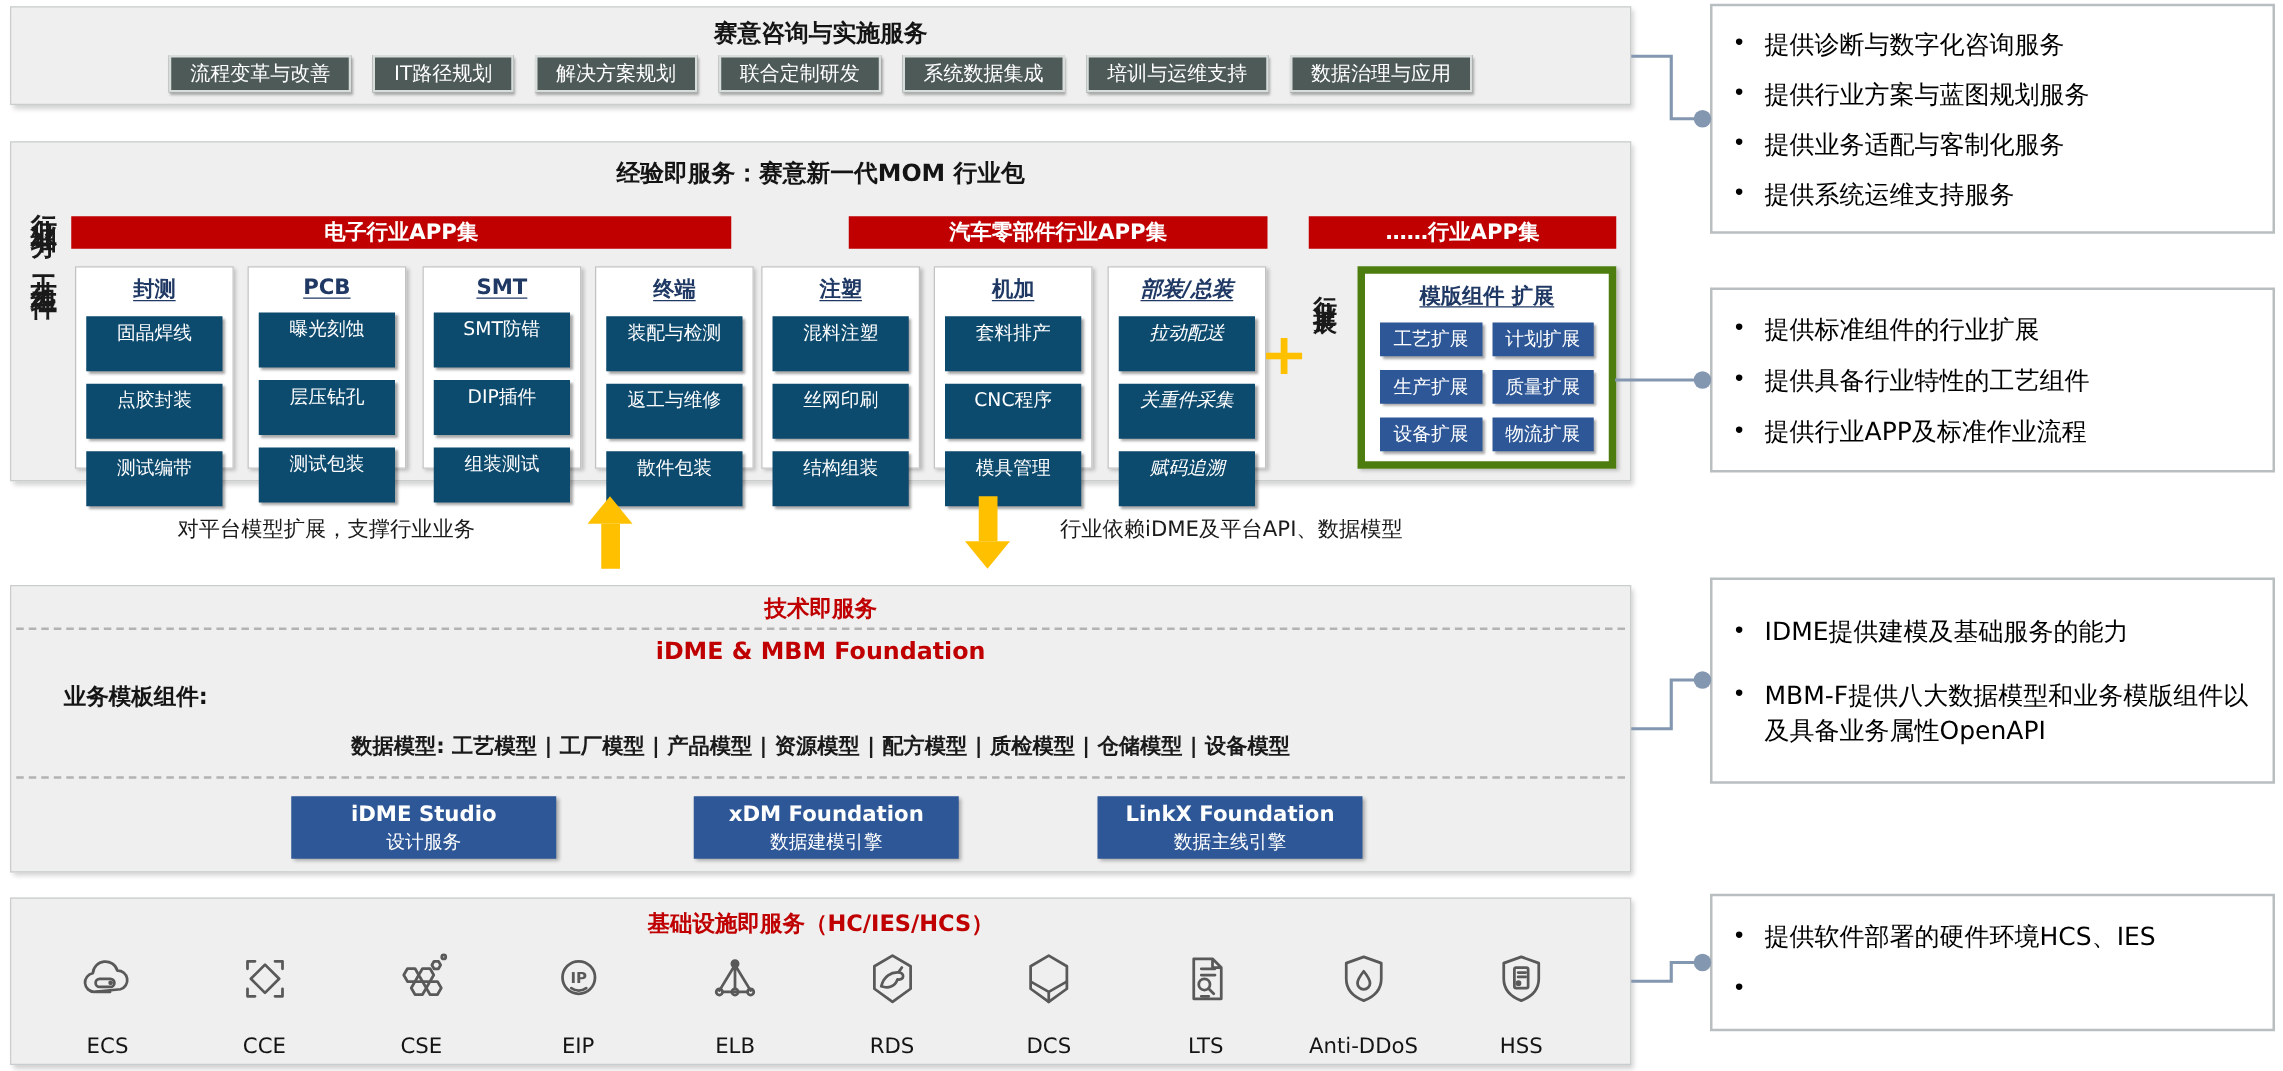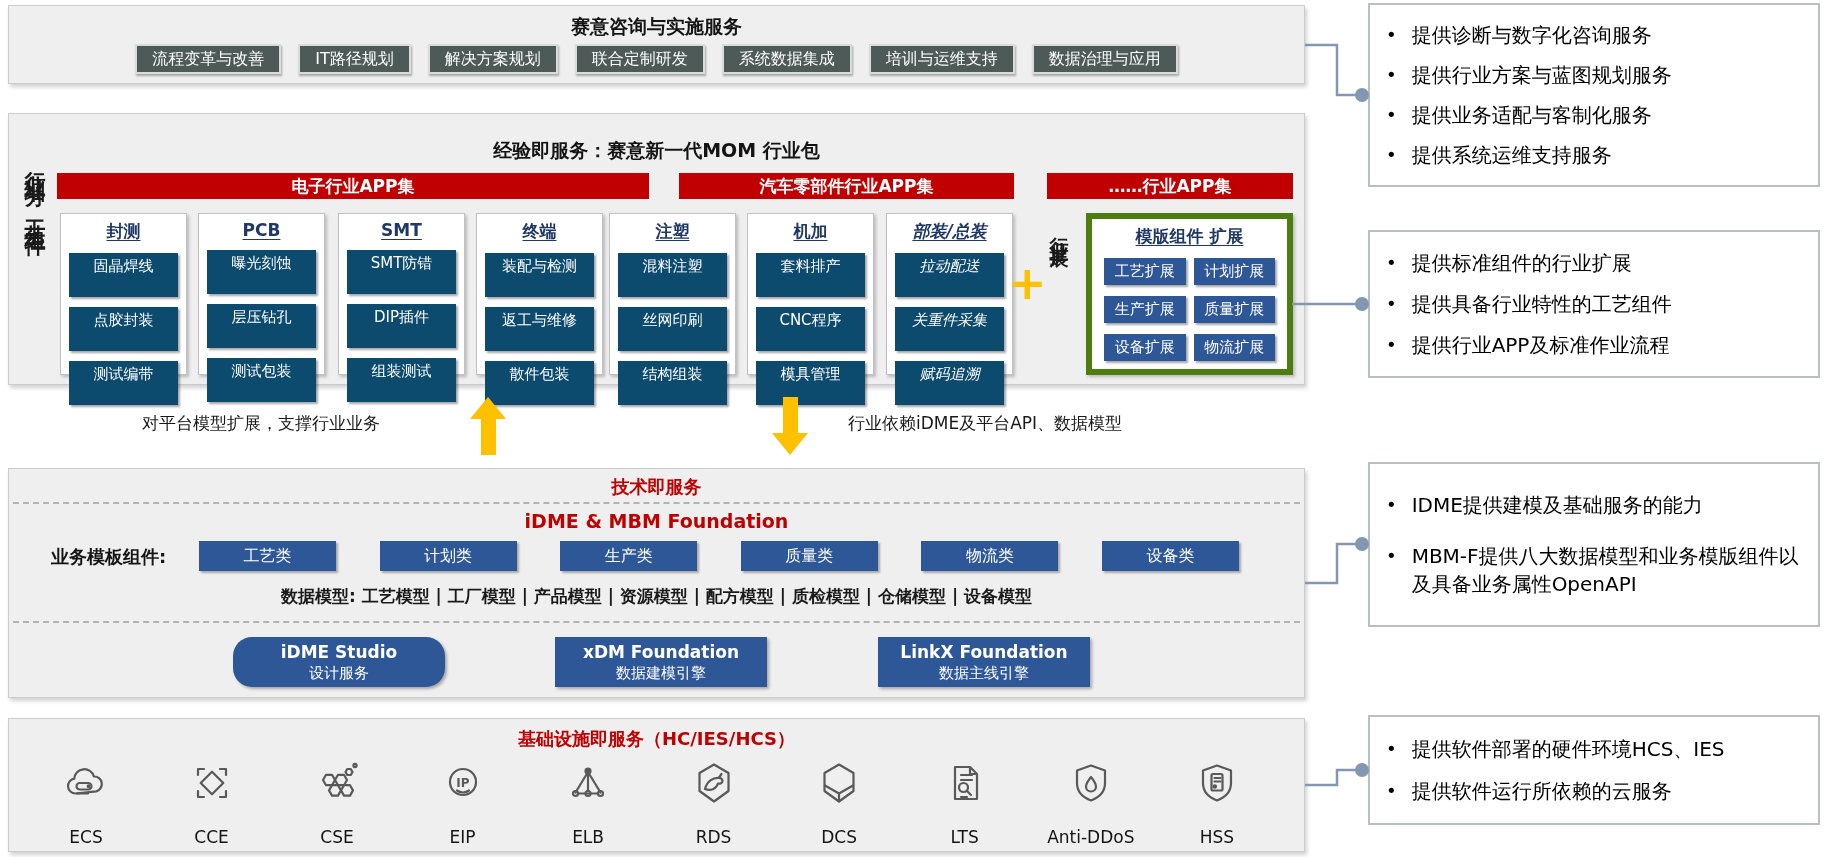--- a/index.html
+++ b/index.html
@@ -16,21 +16,21 @@
 
   
   .row-consult{position:absolute;top:38px;left:0;right:0;display:flex;justify-content:center;gap:17px;}
   .btn-olive{height:26px;line-height:26px;padding:0 15px;background:#4D5A57;border:2px solid #D8DDDC;color:#fff;font-size:16px;box-shadow:1px 2px 2px rgba(0,0,0,.3);white-space:nowrap;}
 
   
   .v-label{position:absolute;writing-mode:vertical-rl;text-orientation:upright;font-weight:bold;color:#1a1a1a;}
   .side-main{left:12px;top:40px;height:228px;font-size:21px;letter-spacing:5px;}
   .side-ext{left:1038px;top:108px;height:152px;font-size:19px;letter-spacing:4px;}
   .banner{position:absolute;top:59px;height:26px;line-height:26px;background:#C00000;color:#fff;font-weight:bold;font-size:17px;text-align:center;}
-  .b1{left:48px;width:592px;} .b2{left:670px;width:335px;} .b3{left:1038px;width:246px;}
+  .b1{left:48px;width:528px;} .b2{left:670px;width:335px;} .b3{left:1038px;width:246px;}
   .col-box{position:absolute;top:99px;width:127px;height:162px;background:#fff;border:1px solid #c2c2c2;box-shadow:2px 2px 3px rgba(0,0,0,.22);text-align:center;box-sizing:border-box;}
   .col-head{margin-top:6px;font-size:17px;font-weight:bold;color:#1F3864;text-decoration:underline;text-underline-offset:3px;}
   .chip{width:109px;height:44px;line-height:27px;margin:10px auto 0;background:#0c4a6e;color:#fff;font-size:15px;box-shadow:2px 2px 2px rgba(0,0,0,.35);white-space:nowrap;}
   .plus{position:absolute;left:999px;top:146px;color:#FFC000;font-size:46px;font-weight:bold;line-height:46px;}
   .ext-box{position:absolute;left:1077px;top:99px;width:207px;height:162px;background:#fff;border:6px solid #4d7c0f;box-shadow:2px 2px 3px rgba(0,0,0,.22);text-align:center;box-sizing:border-box;}
   .ext-grid{display:grid;grid-template-columns:1fr 1fr;gap:11px 8px;padding:10px 12px 0;}
   .chip-blue{height:27px;line-height:27px;background:#2E5797;color:#fff;font-size:15px;box-shadow:2px 2px 2px rgba(0,0,0,.35);white-space:nowrap;}
 
   
   .mid-text{position:absolute;font-size:17px;color:#1a1a1a;white-space:nowrap;}
@@ -75,21 +75,21 @@
         <div class="btn-olive">IT路径规划</div>
         <div class="btn-olive">解决方案规划</div>
         <div class="btn-olive">联合定制研发</div>
         <div class="btn-olive">系统数据集成</div>
         <div class="btn-olive">培训与运维支持</div>
         <div class="btn-olive">数据治理与应用</div>
       </div>
   </div>
 
   <div class="sec sec2">
-    <div class="sec-title" style="top:24px;">经验即服务：赛意新一代MOM 行业包</div>
+    <div class="sec-title" style="top:12px;">经验即服务：赛意新一代MOM 行业包</div>
     <div class="v-label side-main">行业细分 工艺组件</div>
     <div class="banner b1">电子行业APP集</div>
     <div class="banner b2">汽车零部件行业APP集</div>
     <div class="banner b3">……行业APP集</div>
     <div>
         <div class="col-box" style="left: 51px;">
           <div class="col-head">封测</div>
           <div class="chip">固晶焊线</div>
           <div class="chip">点胶封装</div>
           <div class="chip">测试编带</div>
@@ -155,32 +155,24 @@
   <div class="arrow" style="left:772px;top:397px;">
     <div class="stem"></div>
       <div class="head-down"></div>
   </div>
 
   <div class="sec sec3">
     <div class="sec-title red" style="top:6px;font-size:18px;">技术即服务</div>
     <div class="dash" style="top:33px;"></div>
     <div class="sec-title red" style="top:41px;">iDME &amp; MBM Foundation</div>
     <div class="tech-label">业务模板组件:</div>
-    <div class="tech-row">
-        <div class="tech-btn">工艺类</div>
-        <div class="tech-btn">计划类</div>
-        <div class="tech-btn">生产类</div>
-        <div class="tech-btn">质量类</div>
-        <div class="tech-btn">物流类</div>
-        <div class="tech-btn">设备类</div>
-      </div>
     <div class="models">数据模型: 工艺模型  |  工厂模型  |  产品模型  |  资源模型  |  配方模型  |  质检模型  |  仓储模型  |  设备模型</div>
     <div class="dash" style="top:152px;"></div>
     <div>
-        <div class="found-box" style="left: 224px; border-radius: 19px;">
+        <div class="found-box" style="left: 224px;">
           <div class="l1">iDME Studio</div>
           <div class="l2">设计服务</div>
         </div>
         <div class="found-box" style="left: 546px;">
           <div class="l1">xDM Foundation</div>
           <div class="l2">数据建模引擎</div>
         </div>
         <div class="found-box" style="left: 869px;">
           <div class="l1">LinkX Foundation</div>
           <div class="l2">数据主线引擎</div>
@@ -291,21 +283,20 @@
         <span>MBM-F提供八大数据模型和业务模版组件以及具备业务属性OpenAPI</span>
       </div>
     </div>
   <div class="rbox rb4">
       <div class="bullet">
         <span class="dot">•</span>
         <span>提供软件部署的硬件环境HCS、IES</span>
       </div>
       <div class="bullet">
         <span class="dot">•</span>
-        <span>提供软件运行所依赖的云服务</span>
       </div>
     </div>
 
   <svg id="connectors" width="1826" height="857">
     <g stroke="#8497B0" stroke-width="2.5" fill="none">
       <path d="M1305,45 H1337 V95 H1358"></path>
       <path d="M1292,304 H1358"></path>
       <path d="M1305,583 H1337 V544 H1358"></path>
       <path d="M1305,785 H1337 V770 H1358"></path>
     </g>

